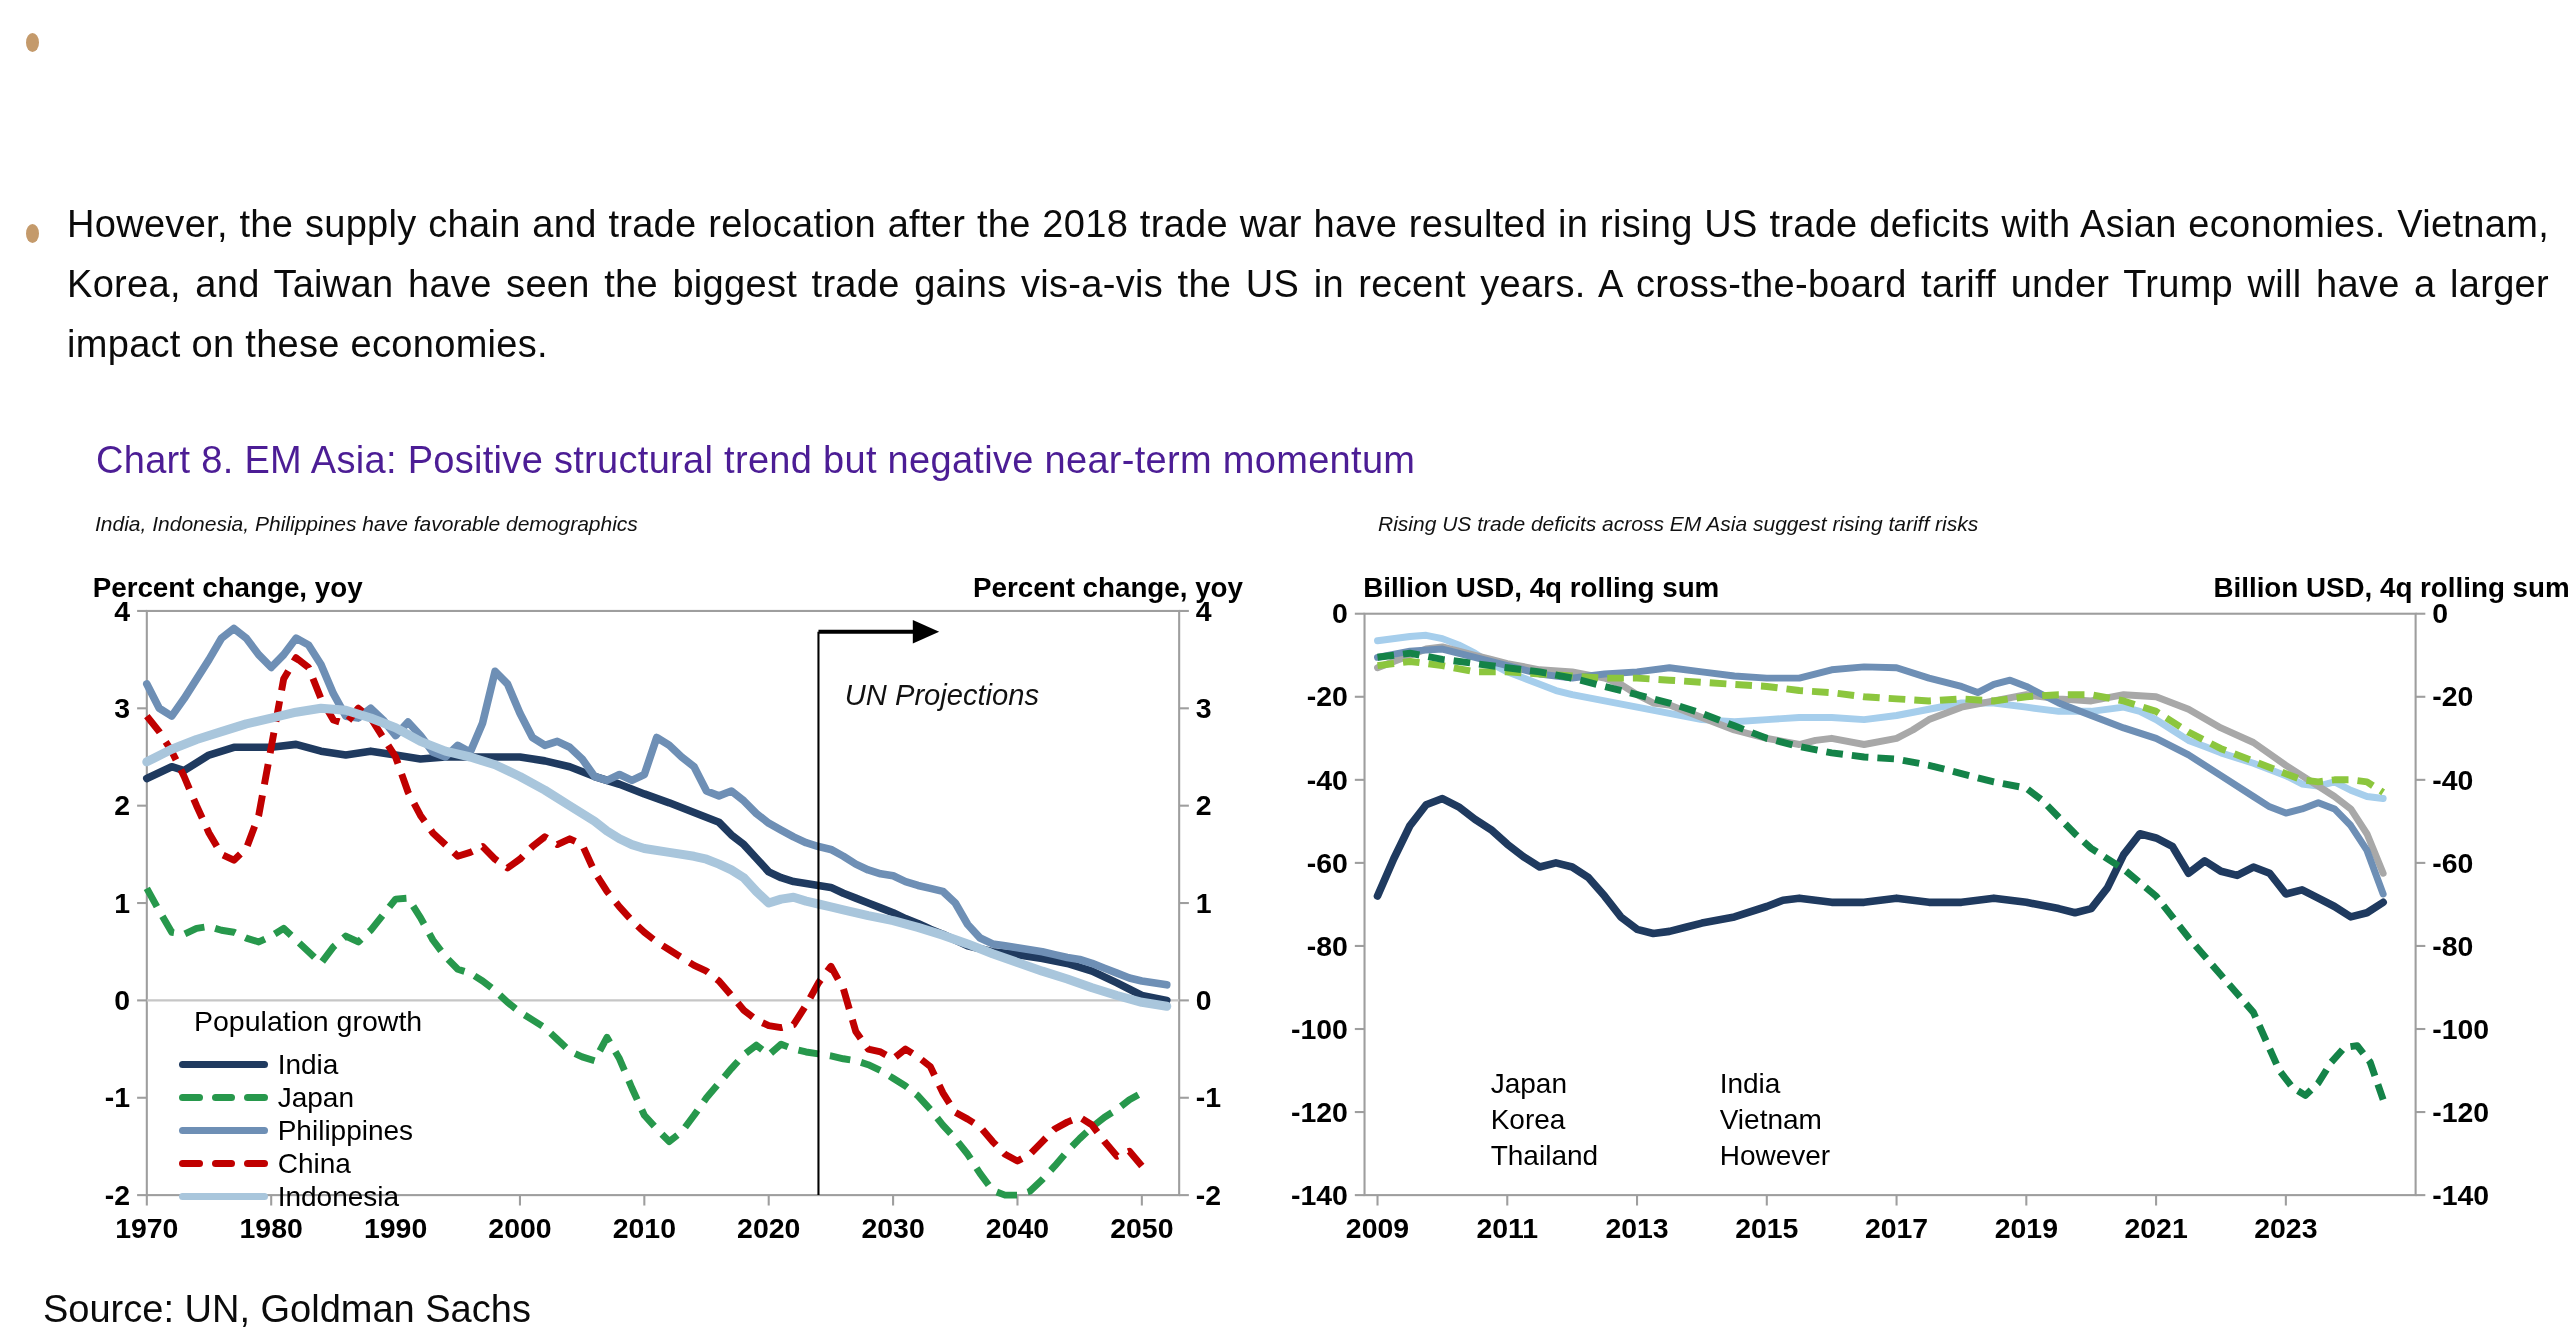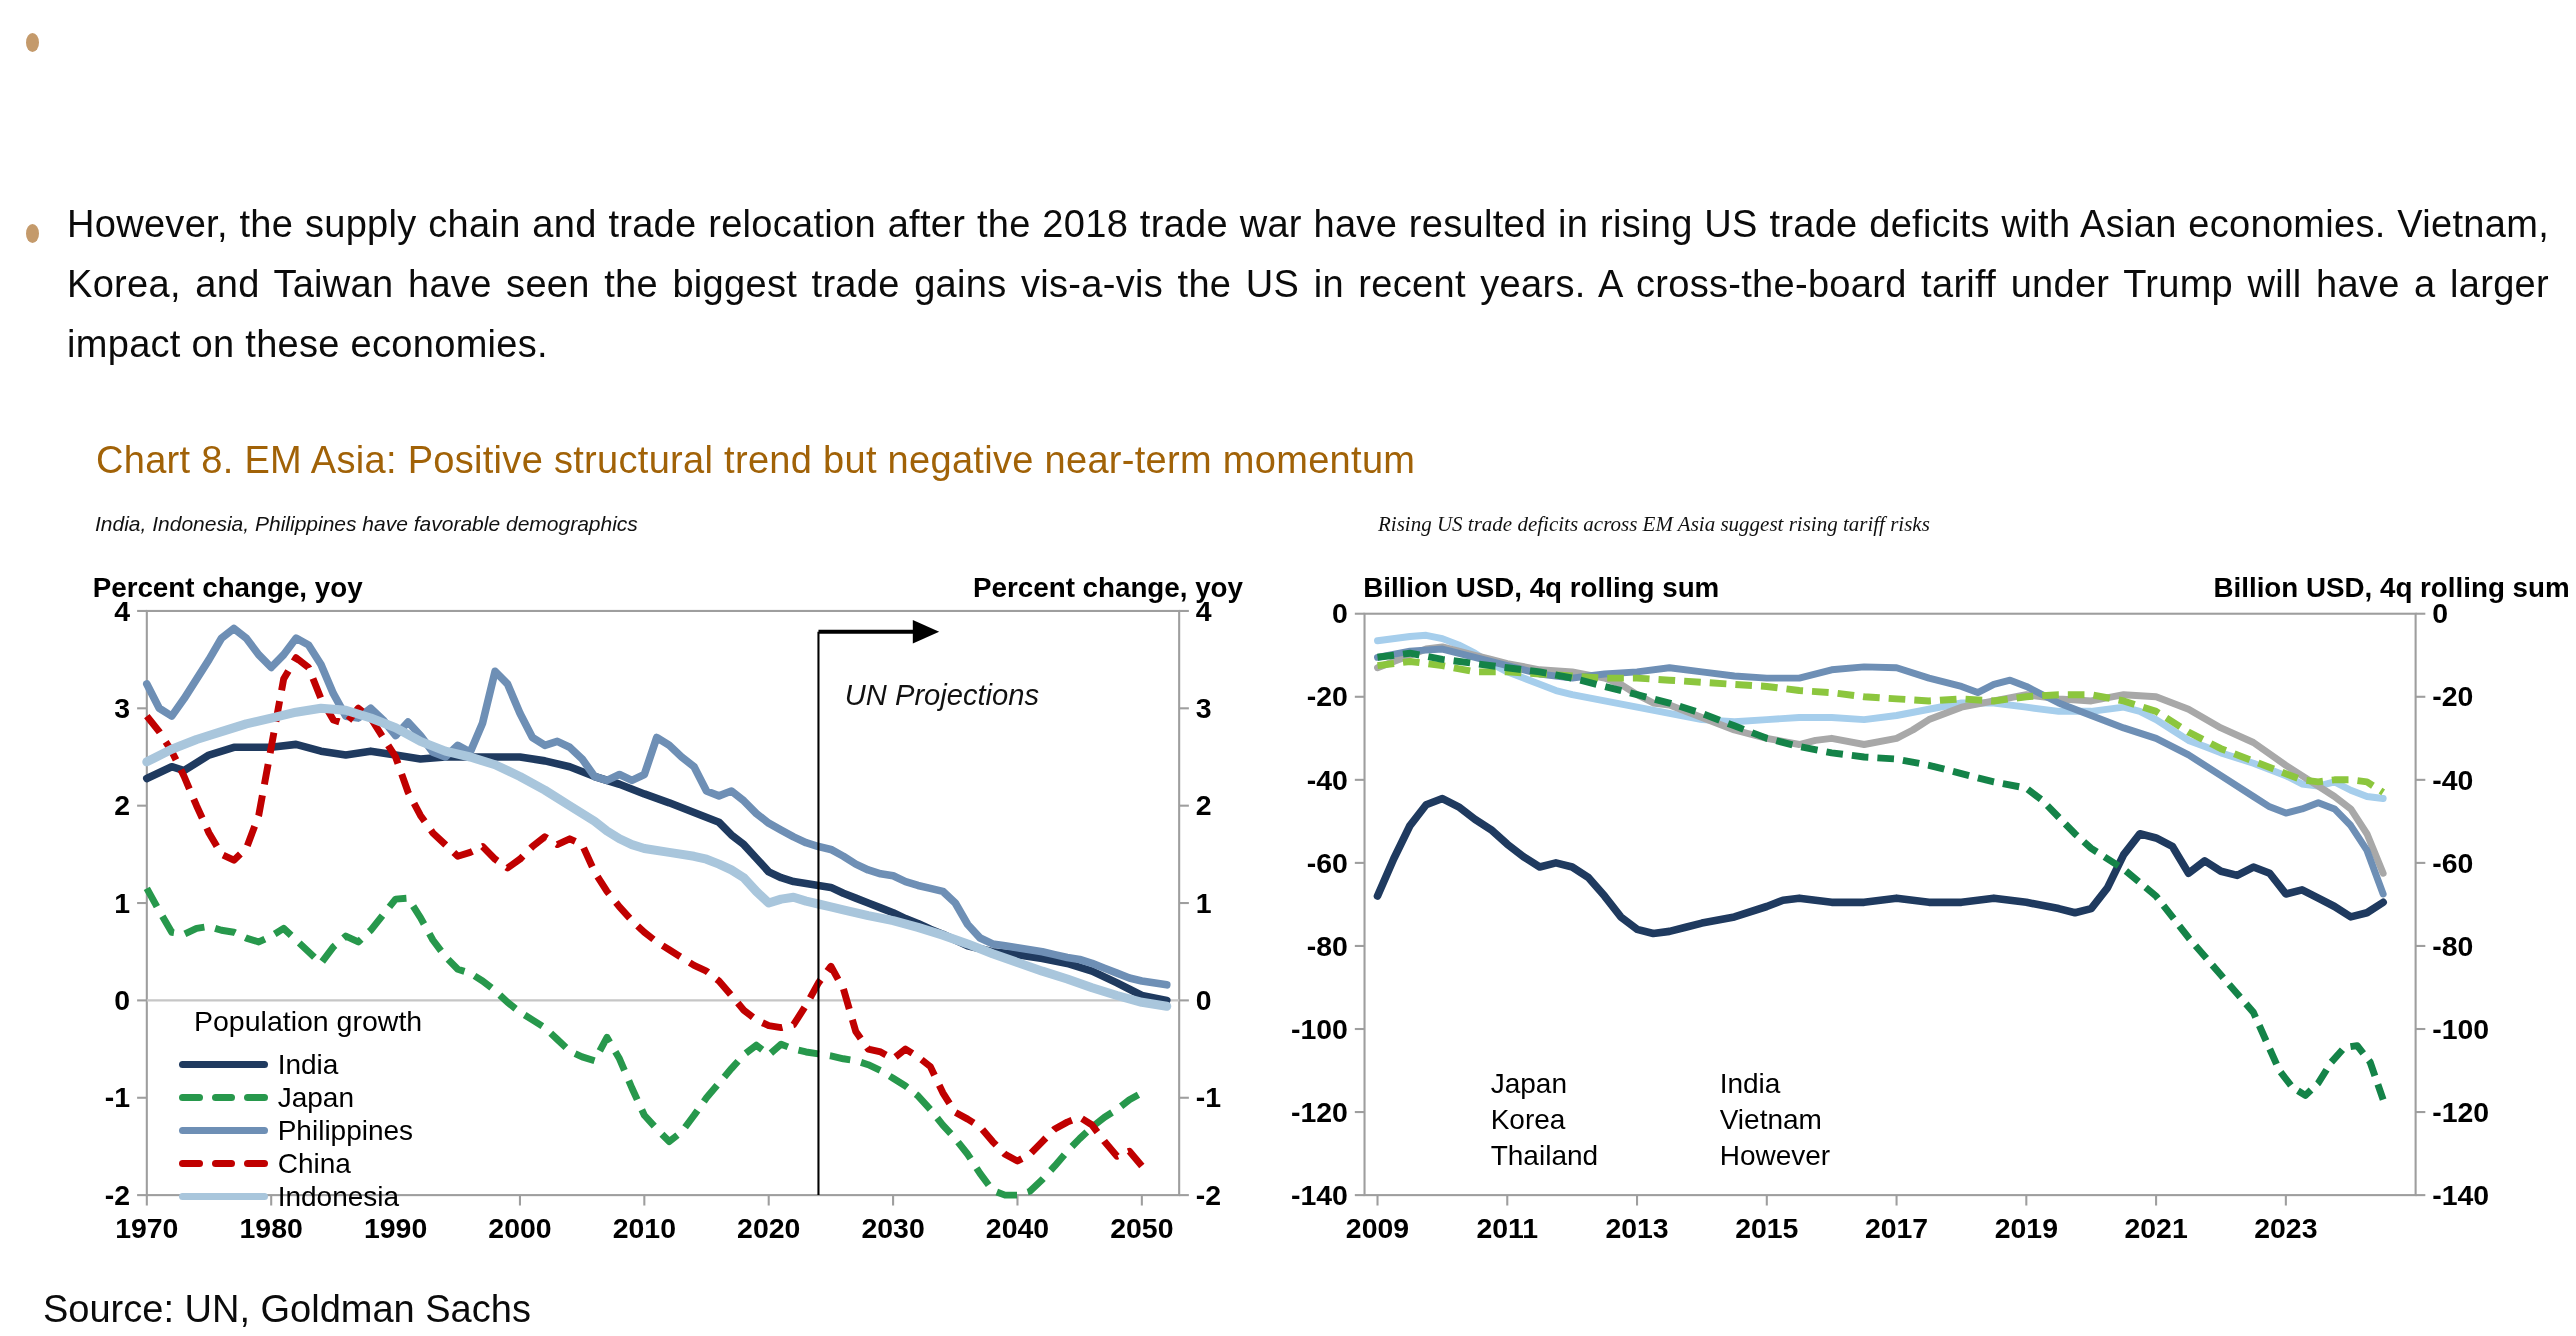--- a/index.html
+++ b/index.html
@@ -30,24 +30,24 @@
 </head>
 <body>
 
 <div id="page">
 
   <span class="bullet-dot" style="left:26px;top:33px;background:#C49A6B;"></span>
 
   <span class="bullet-dot" style="left:26px;top:224px;background:#C49A6B;"></span>
   <div class="bullet-text" style="left:67px;top:194px;width:2482px;">However, the supply chain and trade relocation after the 2018 trade war have resulted in rising US trade deficits with Asian economies. Vietnam, Korea, and Taiwan have seen the biggest trade gains vis-a-vis the US in recent years. A cross-the-board tariff under Trump will have a larger impact on these economies.</div>
 
-  <div class="section-title" style="left:96px;top:439px;color:#a16207;">Chart 8. EM Asia: Positive structural trend but negative near-term momentum</div>
+  <div class="section-title" style="left:96px;top:439px;color:#4c1d95;">Chart 8. EM Asia: Positive structural trend but negative near-term momentum</div>
 
   <div class="subtitle" style="left:95px;top:512px;">India, Indonesia, Philippines have favorable demographics</div>
-  <div class="subtitle" style="left:1378px;top:512px;font-family:Liberation Serif, serif;">Rising US trade deficits across EM Asia suggest rising tariff risks</div>
+  <div class="subtitle" style="left:1378px;top:512px;">Rising US trade deficits across EM Asia suggest rising tariff risks</div>
 
   <svg id="chart-left-svg" class="chart-svg" style="left:69px;top:561px;" width="1197" height="725" viewBox="0 0 1725 1045">
       <text x="34" y="52" text-anchor="start" font-size="40" font-weight="bold" fill="#000">Percent change, yoy</text>
       <text x="1692" y="52" text-anchor="end" font-size="40" font-weight="bold" fill="#000">Percent change, yoy</text>
       <rect x="112" y="72" width="1488" height="842" fill="none" stroke="#9E9E9E" stroke-width="3"></rect>
       <line x1="112" y1="633.3333333333334" x2="1600" y2="633.3333333333334" stroke="#C6C6C6" stroke-width="3"></line>
       <line x1="112" y1="914" x2="98" y2="914" stroke="#9E9E9E" stroke-width="3"></line>
       <line x1="1600" y1="914" x2="1614" y2="914" stroke="#9E9E9E" stroke-width="3"></line>
       <text x="88" y="928" text-anchor="end" font-size="41" font-weight="bold" fill="#000">-2</text>
       <text x="1624" y="928" text-anchor="start" font-size="41" font-weight="bold" fill="#000">-2</text>

